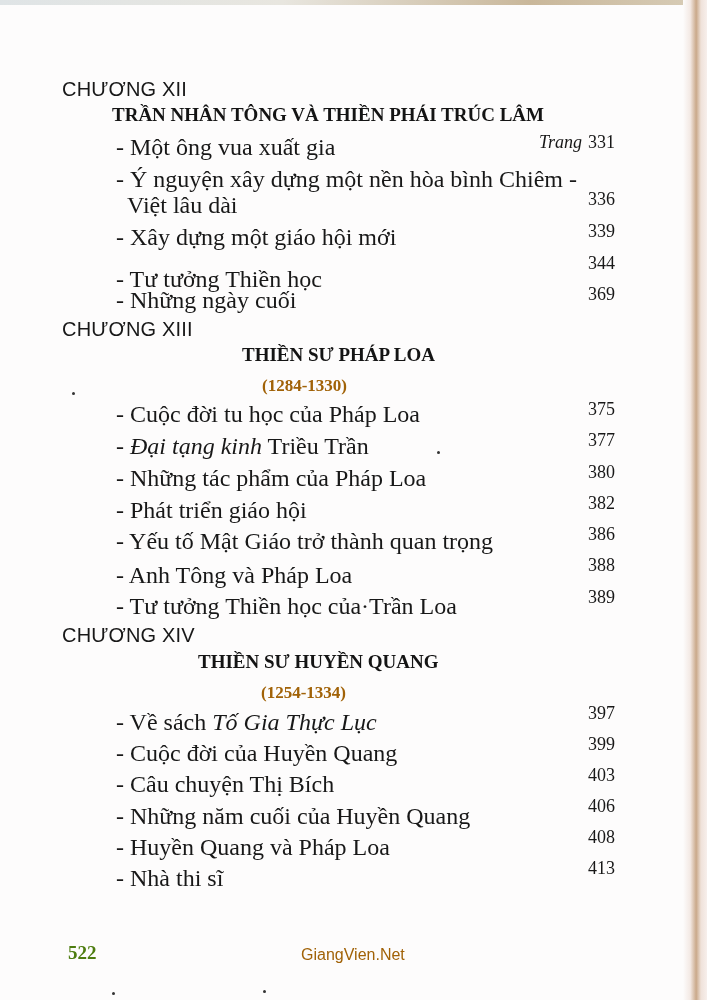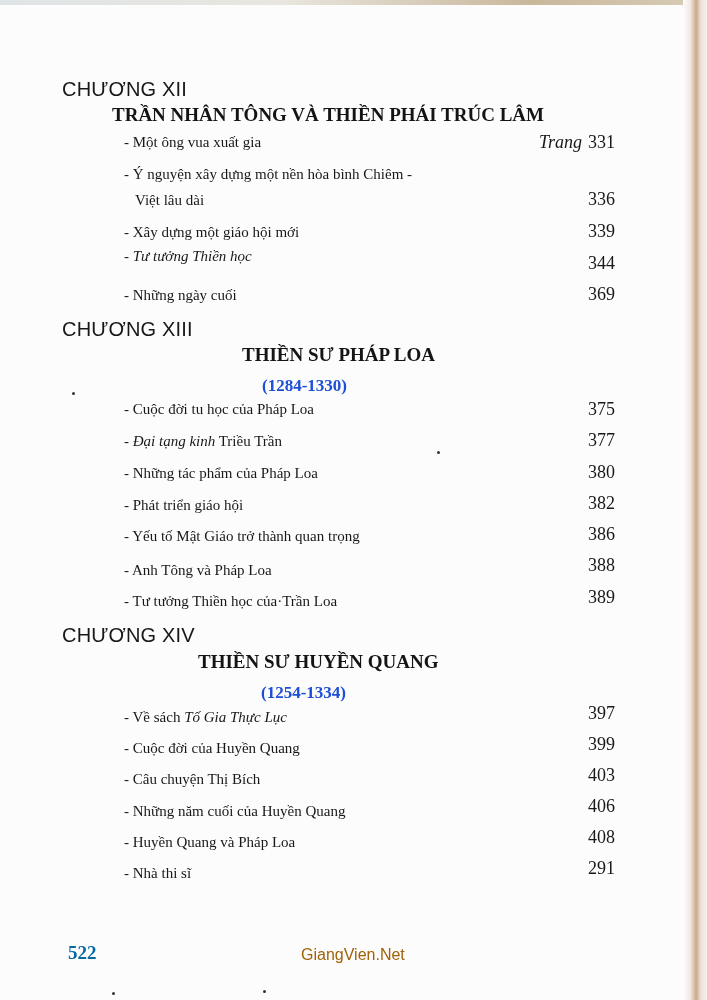--- a/index.html
+++ b/index.html
@@ -44,49 +44,48 @@
       position: absolute;
       font-weight: bold;
       font-size: 19px;
       color: #141414;
       white-space: nowrap;
     }
     .years {
       position: absolute;
       font-weight: bold;
       font-size: 17px;
-      color: #1d4ed8;
+      color: #a16207;
     }
     .entry {
       position: absolute;
       left: 116px;
-      font-size: 15px;
+      font-size: 24px;
       white-space: nowrap;
       color: #181818;
-      margin-left: 8px;
     }
     .entry i { font-style: italic; }
     .page-num {
       position: absolute;
       right: 92px;
       font-size: 18px;
       font-family: "Liberation Serif", serif;
       color: #181818;
       text-align: center;
     }
     .trang-label {
       font-style: italic;
       margin-right: 6px;
     }
     .folio {
       position: absolute;
       left: 68px; top: 942px;
       font-weight: bold;
       font-size: 19px;
-      color: #0369a1;
+      color: #4d7c0f;
     }
     .watermark {
       position: absolute;
       left: 301px; top: 946px;
       font-family: "Liberation Sans", "DejaVu Sans", sans-serif;
       font-size: 16px;
       color: #a16207;
     }
     .speck {
       position: absolute;
@@ -117,21 +116,21 @@
     <span>- </span><span>Ý nguyện xây dựng một nền hòa bình Chiêm -</span>
   </div>
   <div class="entry" style="top:192px; left:127px;">Việt lâu dài</div>
   <div class="page-num" style="top:189px;">336</div>
 
   <div class="entry" style="top:224px;">
     <span>- </span><span>Xây dựng một giáo hội mới</span>
   </div>
   <div class="page-num" style="top:221px;">339</div>
 
-  <div class="entry" style="top:248px;font-style:italic;">
+  <div class="entry" style="top:266px;">
     <span>- </span><span>Tư tưởng Thiền học</span>
   </div>
   <div class="page-num" style="top:253px;">344</div>
 
   <div class="entry" style="top:287px;">
     <span>- </span><span>Những ngày cuối</span>
   </div>
   <div class="page-num" style="top:284px;">369</div>
 
   <div class="chapter" style="top:318px;">CHƯƠNG XIII</div>
@@ -198,21 +197,21 @@
   <div class="page-num" style="top:796px;">406</div>
 
   <div class="entry" style="top:834px;">
     <span>- </span><span>Huyền Quang và Pháp Loa</span>
   </div>
   <div class="page-num" style="top:827px;">408</div>
 
   <div class="entry" style="top:865px;">
     <span>- </span><span>Nhà thi sĩ</span>
   </div>
-  <div class="page-num" style="top:858px;">291</div>
+  <div class="page-num" style="top:858px;">413</div>
 
   <div class="folio">522</div>
   <div class="watermark">GiangVien.Net</div>
 
   <div class="speck" style="left:72px; top:392px;"></div>
   <div class="speck" style="left:437px; top:451px;"></div>
   <div class="speck" style="left:112px; top:992px;"></div>
   <div class="speck" style="left:263px; top:990px;"></div>
 </div>
 

